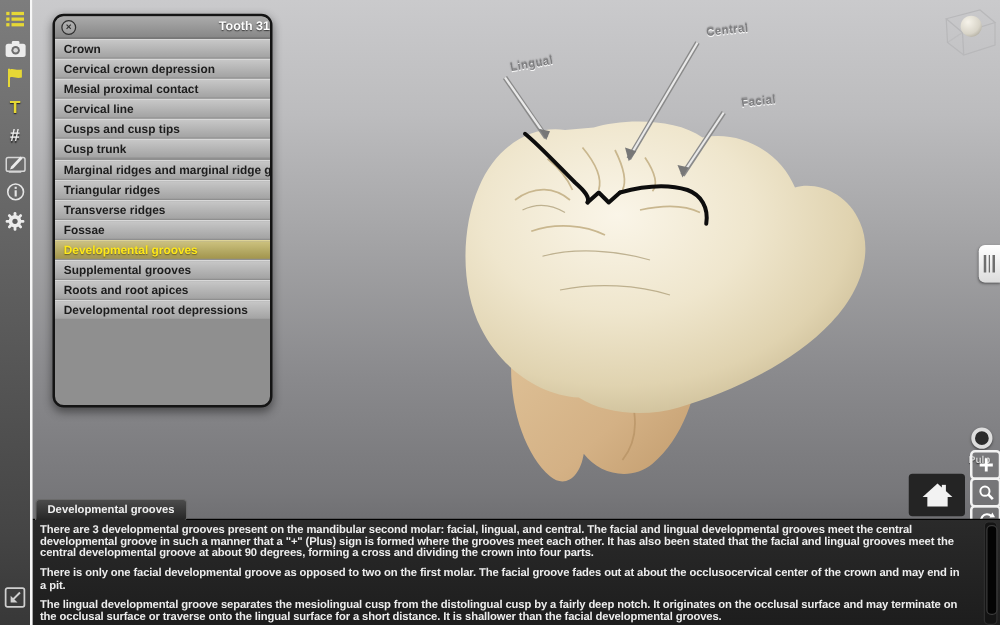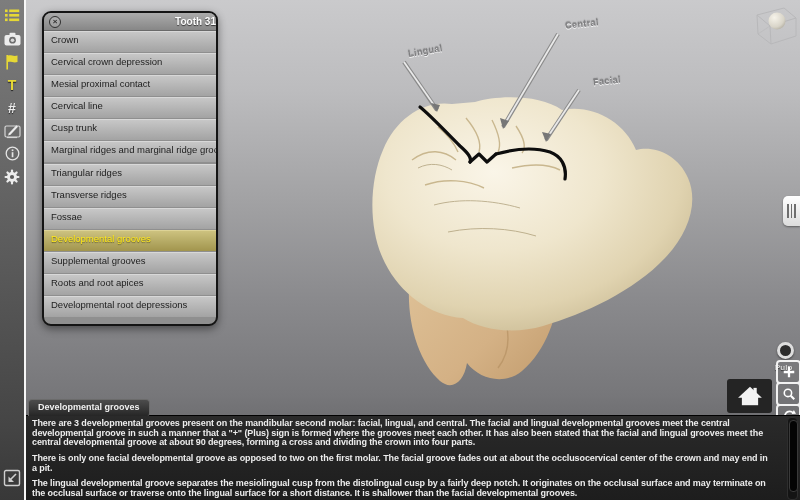--- a/index.html
+++ b/index.html
@@ -51,22 +51,22 @@
   .panel{position:absolute;left:42px;top:11px;width:172px;height:311px;z-index:5;
          background:#8f8f8f;border:2.5px solid #141414;border-radius:9px;overflow:hidden;
          box-shadow:0 3px 8px rgba(0,0,0,.45);}
   .panel-hdr{position:relative;height:17px;background:linear-gradient(180deg,#ababab,#878787);
              border-bottom:1px solid #6a6a6a;}
   .panel-title{text-align:right;font-size:10px;font-weight:bold;color:#fdfdfd;line-height:17px;
                text-shadow:0 1px 1px #333;}
   .panel-close{position:absolute;left:5px;top:3px;width:10px;height:10px;border:1.5px solid #2f2f2f;
                border-radius:50%;color:#2f2f2f;font-size:8px;font-weight:bold;line-height:10px;
                text-align:center;cursor:pointer;background:rgba(255,255,255,.15);}
-  .mi{height:21px;line-height:15.4px;margin-bottom:1.1px;padding-left:7px;cursor:pointer;
-      font-size:9.5px;font-weight:normal;color:#1d1d1d;white-space:nowrap;overflow:hidden;
+  .mi{height:15px;line-height:15.4px;margin-bottom:1.1px;padding-left:7px;cursor:pointer;
+      font-size:9.5px;font-weight:bold;color:#1d1d1d;white-space:nowrap;overflow:hidden;
       background:linear-gradient(180deg,#c7c7c7 0%,#b3b3b3 55%,#a3a3a3 100%);
       border-top:1px solid #d8d8d8;box-sizing:border-box;}
   .mi.selected{background:linear-gradient(180deg,#cdc27f 0%,#b4a964 55%,#a2954d 100%);
                color:#ffe81a;text-shadow:0 1px 1px rgba(40,40,0,.55);border-top-color:#ddd397;}
 
   
   .tab{position:absolute;left:28px;top:399px;height:16px;z-index:6;padding:0 9px;cursor:pointer;
        background:linear-gradient(180deg,#4c4c4c,#262626);border:1px solid #6b6b6b;border-bottom:none;
        border-radius:4px 4px 3px 0;color:#f0f0f0;font-size:9px;font-weight:bold;line-height:15px;}
   .info{position:absolute;left:26px;top:415px;width:774px;height:85px;z-index:5;
@@ -216,20 +216,21 @@
   <div class="panel">
     <div class="panel-hdr">
       <div class="panel-close">×</div>
       <div class="panel-title">Tooth 31</div>
     </div>
     <div>
       <div class="mi">Crown</div>
       <div class="mi">Cervical crown depression</div>
       <div class="mi">Mesial proximal contact</div>
       <div class="mi">Cervical line</div>
+      <div class="mi">Cusps and cusp tips</div>
       <div class="mi">Cusp trunk</div>
       <div class="mi">Marginal ridges and marginal ridge grooves</div>
       <div class="mi">Triangular ridges</div>
       <div class="mi">Transverse ridges</div>
       <div class="mi">Fossae</div>
       <div class="mi selected">Developmental grooves</div>
       <div class="mi">Supplemental grooves</div>
       <div class="mi">Roots and root apices</div>
       <div class="mi">Developmental root depressions</div>
     </div>

